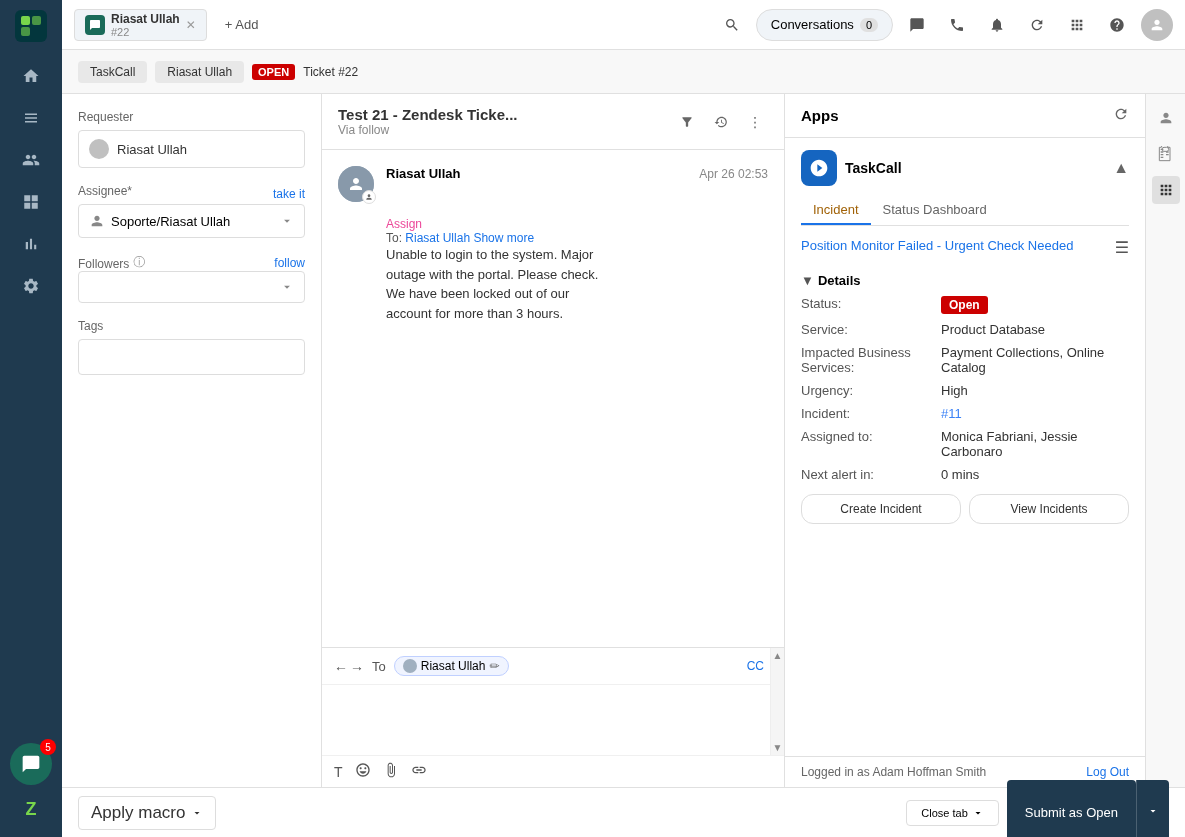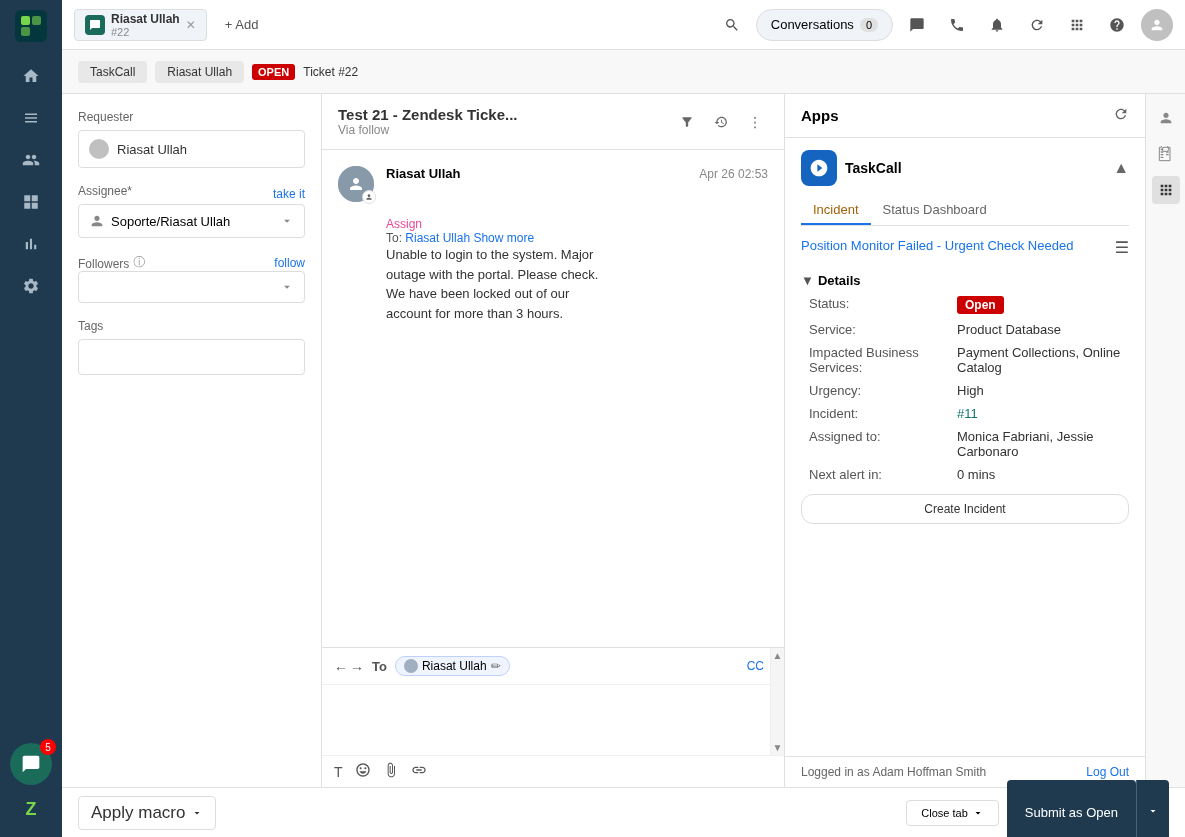--- a/index.html
+++ b/index.html
@@ -354,21 +354,21 @@
       border-top: 1px solid #e0e0e0;
       flex-shrink: 0;
     }
     .reply-header {
       padding: 8px 12px;
       border-bottom: 1px solid #f0f0f0;
       display: flex; align-items: center; gap: 8px;
     }
     .reply-arrows { display: flex; gap: 2px; }
     .reply-arrow { color: #555; cursor: pointer; font-size: 14px; }
-    .to-label { font-size: 13px; color: #555; font-weight: bold; }
+    .to-label { font-size: 13px; color: #555; }
     .recipient-chip {
       background: #f0f4ff;
       border: 1px solid #c0d0ff;
       border-radius: 12px;
       padding: 2px 8px;
       font-size: 12px;
       display: flex; align-items: center; gap: 4px;
     }
     .recipient-chip .edit-icon { color: #666; cursor: pointer; }
     .cc-label { margin-left: auto; color: #1a73e8; font-size: 12px; cursor: pointer; }
@@ -454,36 +454,35 @@
     .details-toggle {
       display: flex; align-items: center; gap: 4px;
       font-size: 13px;
       font-weight: 600;
       cursor: pointer;
       margin-bottom: 8px;
     }
     .details-grid {
       display: grid;
       grid-template-columns: 140px 1fr;
-      gap: 8px 8px;
-      font-size: 13px;
-      margin-left: 8px;
+      gap: 8px 0;
+      font-size: 13px;
     }
     .detail-label { color: #555; font-weight: 500; }
     .detail-value { color: #333; }
     .status-open {
       background: #cc0000;
       color: white;
       padding: 2px 8px;
       border-radius: 3px;
       font-size: 12px;
       font-weight: bold;
       display: inline-block;
     }
-    .detail-value a, .detail-link { color: #0f766e; cursor: pointer; }
+    .detail-value a, .detail-link { color: #3b82f6; cursor: pointer; }
 
     .action-btns {
       display: flex; gap: 8px; margin-top: 12px;
     }
     .action-btn {
       flex: 1;
       padding: 7px;
       border: 1px solid #ddd;
       background: #fff;
       border-radius: 12px;
@@ -913,20 +912,21 @@
               </div>
               <div class="detail-label">Assigned to:</div>
               <div class="detail-value">Monica Fabriani, Jessie Carbonaro</div>
               <div class="detail-label">Next alert in:</div>
               <div class="detail-value">0 mins</div>
             </div>
           </div>
 
           <div class="action-btns">
             <button class="action-btn">Create Incident</button>
+            <button class="action-btn">View Incidents</button>
           </div>
         </div>
       </div>
 
       <div class="logged-in-bar">
         <span>Logged in as Adam Hoffman Smith</span>
         <span class="logout-link">Log Out</span>
       </div>
     </div>
 

